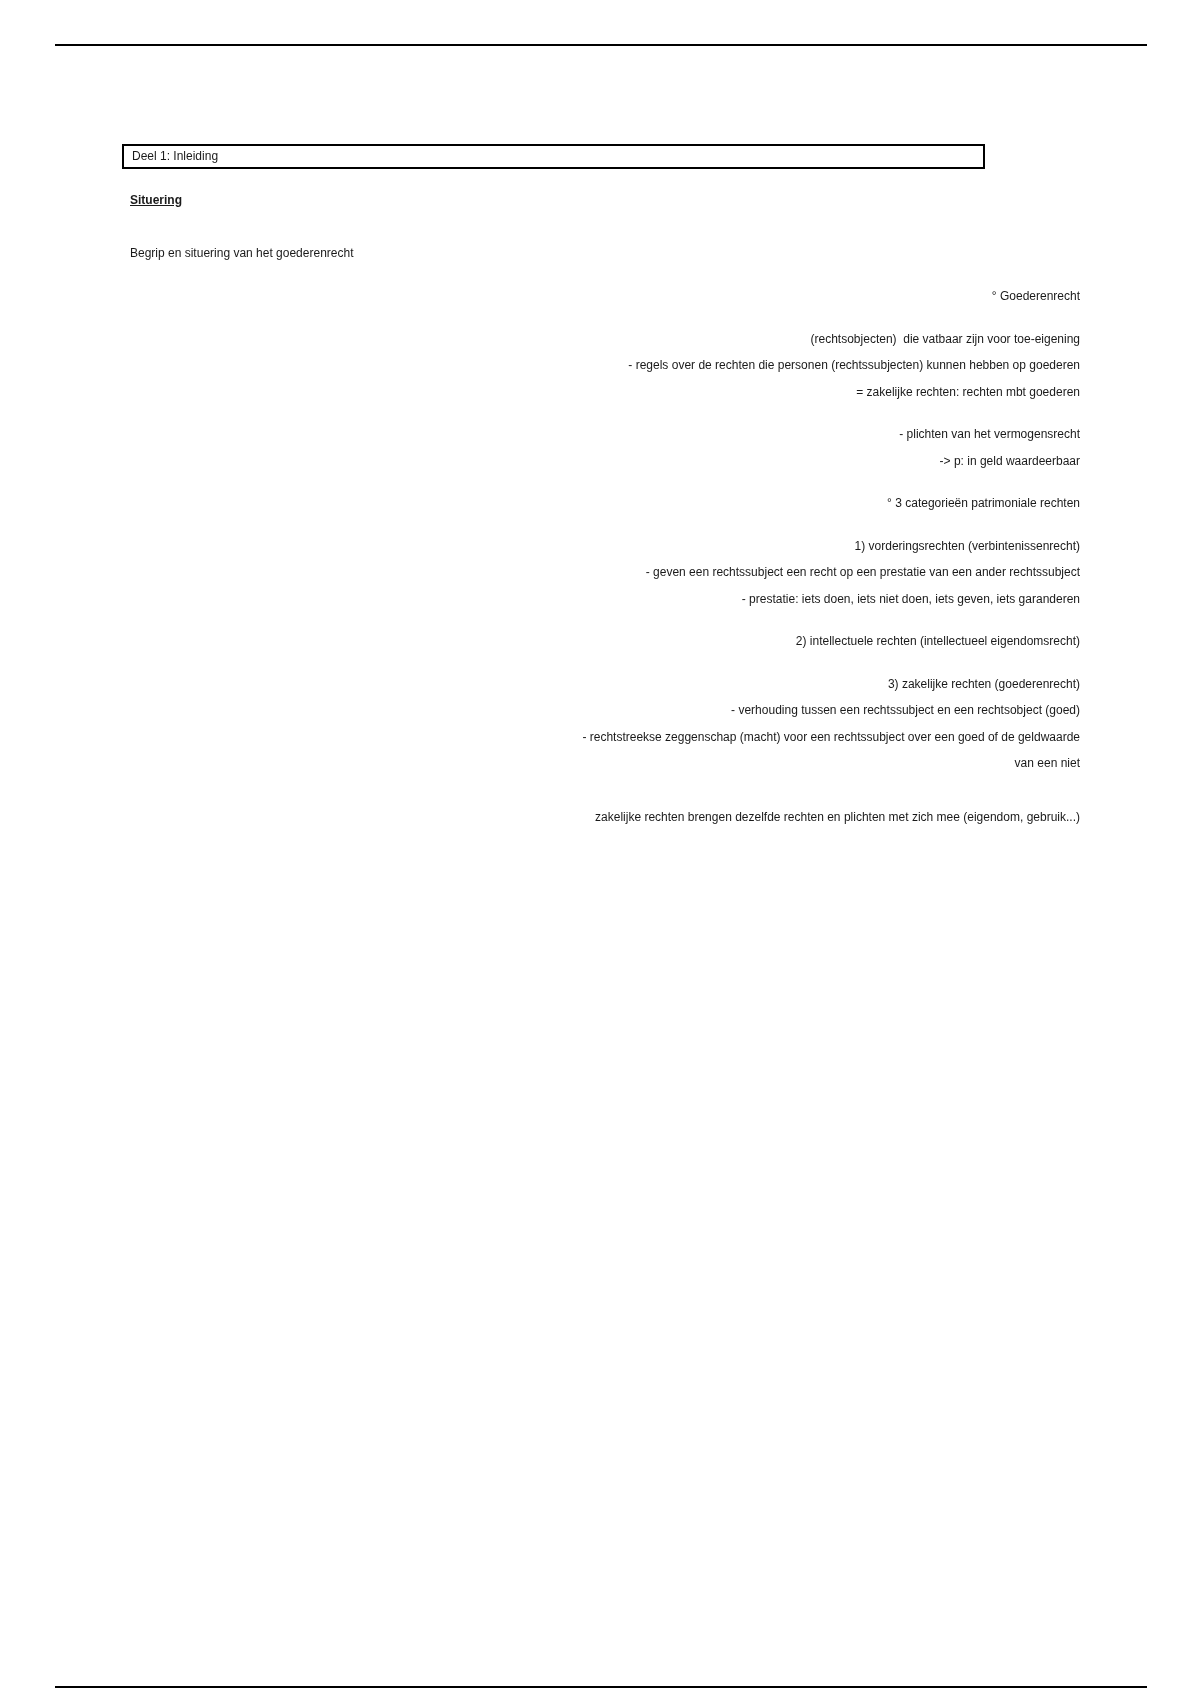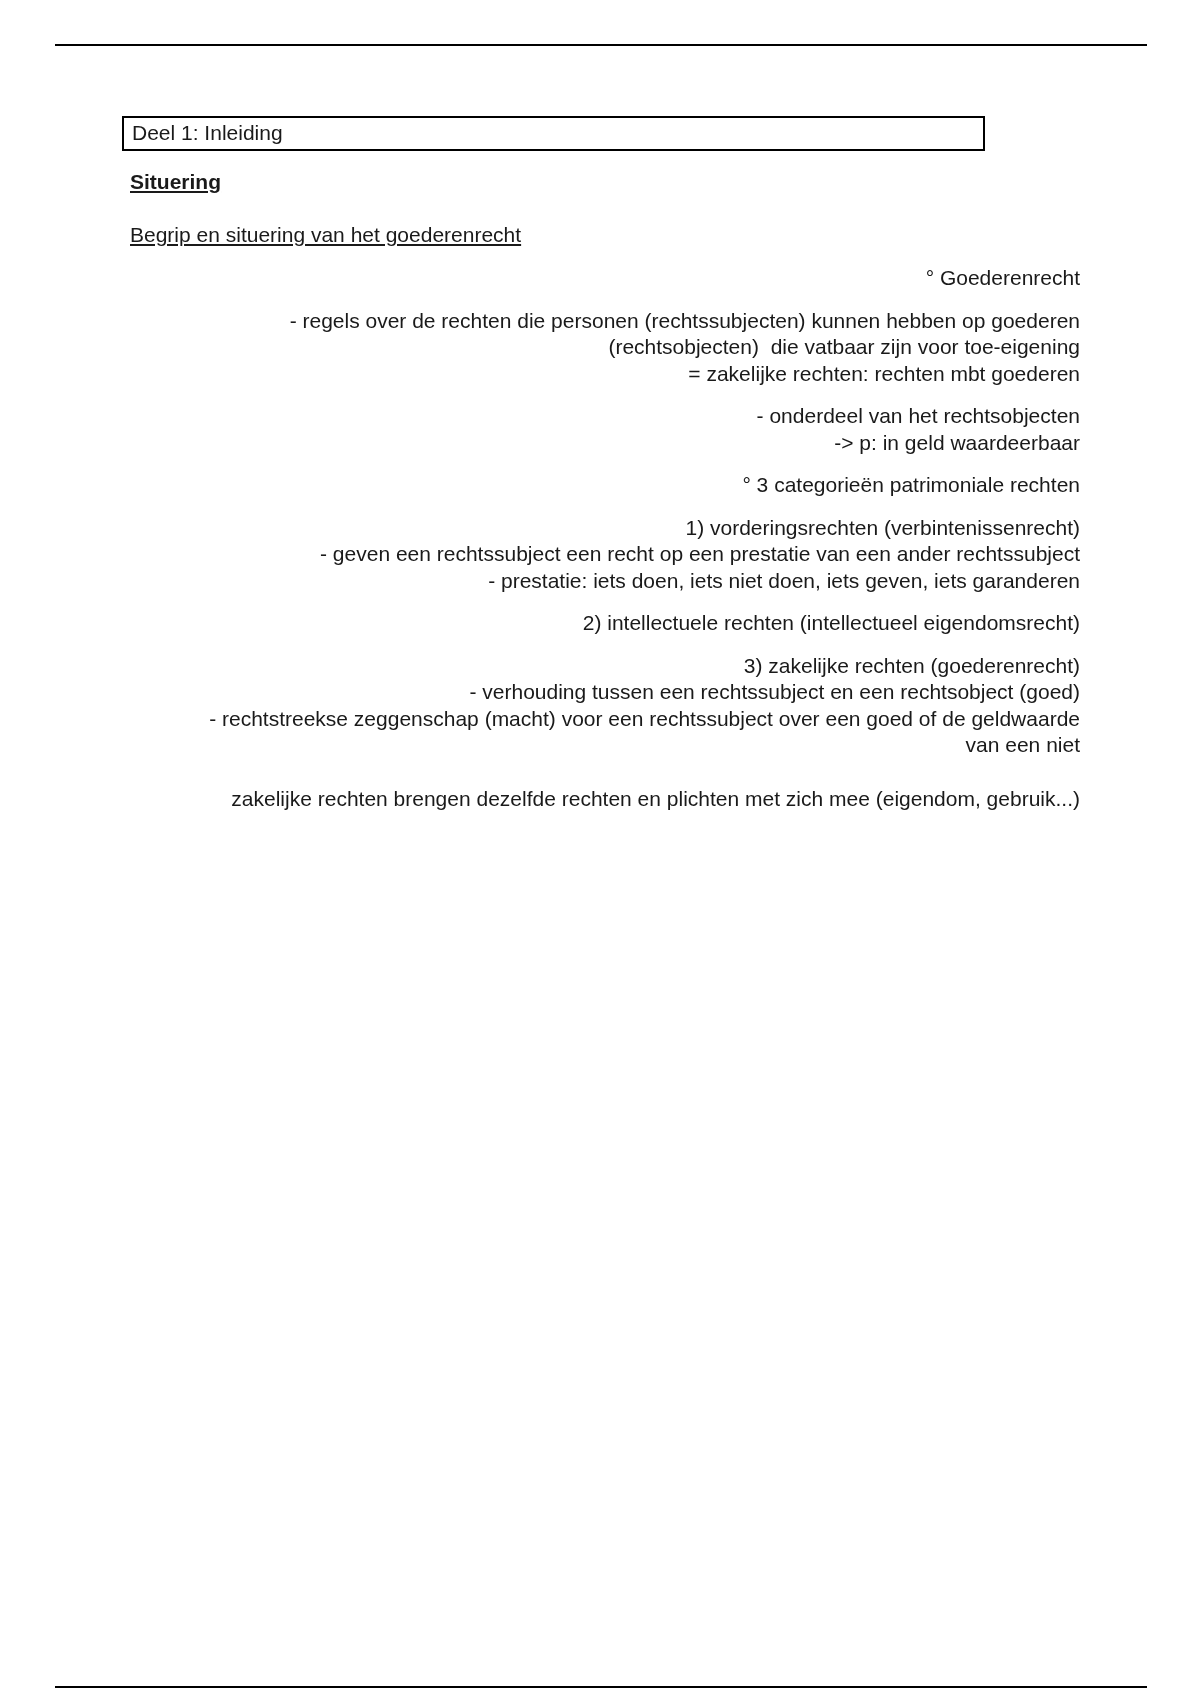--- a/index.html
+++ b/index.html
@@ -20,42 +20,41 @@
     width: 1092px;
     height: 2px;
     background: #000000;
   }
   .rule.top { top: 44px; }
   .rule.bottom { top: 1686px; }
 
   .content {
     position: absolute;
     left: 130px;
-    top: 116px;
+    top: 144px;
     width: 950px;
-    font-size: 21px;
+    font-size: 12px;
   }
 
   .title-box {
     border: 2px solid #000000;
     margin-left: -8px;
     width: 863px;
     box-sizing: border-box;
     padding: 3px 8px 4px 8px;
     margin-bottom: 18px;
   }
 
   .heading-bold {
     font-weight: bold;
     margin: 0 0 27px 0;
     line-height: 26px;
     text-decoration: underline;
   }
   .heading-underline {
-    text-decoration: underline;
     margin: 0 0 17px 0;
     line-height: 26px;
   }
 
   .para { margin: 0 0 16px 0; }
   .line {
     line-height: 26.5px;
     white-space: pre-wrap;
     text-align: right;
   }
@@ -78,27 +77,27 @@
 
   <div class="heading-bold">Situering</div>
 
   <div class="heading-underline">Begrip en situering van het goederenrecht</div>
 
   <div class="para">
     <div class="line">° Goederenrecht</div>
   </div>
 
   <div class="para">
+    <div class="line ind-a">(rechtsobjecten)  die vatbaar zijn voor toe-eigening</div>
     <div class="line">- regels over de rechten die personen (rechtssubjecten) kunnen hebben op goederen</div>
-    <div class="line ind-a">(rechtsobjecten)  die vatbaar zijn voor toe-eigening</div>
     <div class="line ind-a">= zakelijke rechten: rechten mbt goederen</div>
   </div>
 
   <div class="para">
-    <div class="line">- onderdeel van het rechtsobjecten</div>
+    <div class="line">- plichten van het vermogensrecht</div>
     <div class="line ind-b">-&gt; p: in geld waardeerbaar</div>
   </div>
 
   <div class="para">
     <div class="line">° 3 categorieën patrimoniale rechten</div>
   </div>
 
   <div class="para">
     <div class="line italic">1) vorderingsrechten (verbintenissenrecht)</div>
     <div class="line ind-b">- geven een rechtssubject een recht op een prestatie van een ander rechtssubject</div>

